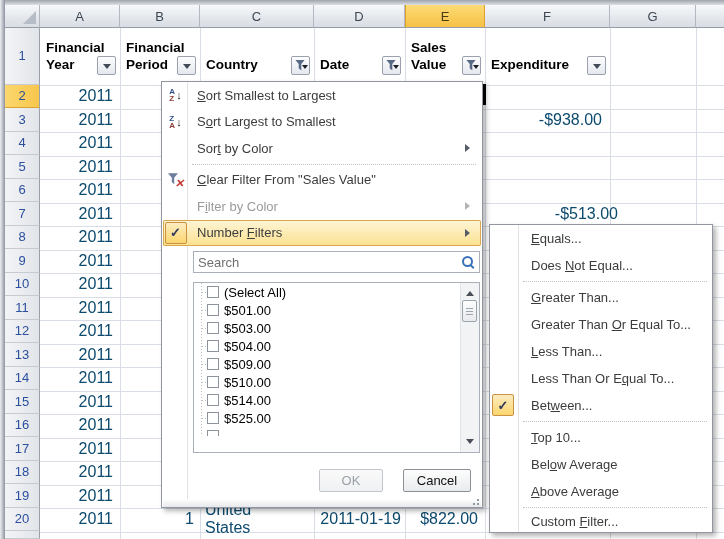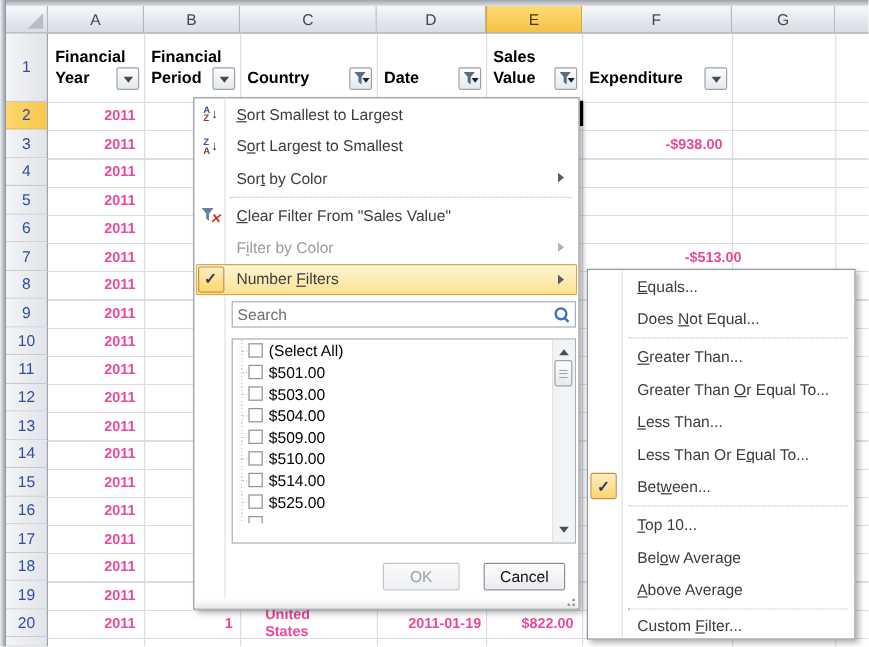--- a/index.html
+++ b/index.html
@@ -35,26 +35,26 @@
     padding:0 0 12px 5px;font-weight:bold;font-size:13.5px;color:#000;line-height:17px;}
   .fbtn{position:absolute;right:3px;bottom:10px;width:19px;height:19px;box-sizing:border-box;
     border:1px solid #9aa1ac;border-radius:2px;background:linear-gradient(#fdfdfe,#e4e8ee);}
   .fbtn .tri{position:absolute;left:5px;top:7px;width:0;height:0;
     border:4px solid transparent;border-top:5px solid #414a57;}
   .fbtn .funnel{position:absolute;left:3px;top:3px;width:10px;height:11px;background:#5a6b88;
     clip-path:polygon(0 0,100% 0,63% 42%,63% 100%,37% 80%,37% 42%);}
   .fbtn .mini{position:absolute;right:1px;bottom:2px;width:0;height:0;
     border:3px solid transparent;border-top:4px solid #1d2126;}
   
-  .cell{position:absolute;height:23.5px;display:flex;align-items:center;font-size:12px;color:#ec4899;box-sizing:border-box;font-weight:bold;}
+  .cell{position:absolute;height:23.5px;display:flex;align-items:center;font-size:16px;color:#0c4a6e;box-sizing:border-box;}
   .cell.year{left:40px;width:79px;justify-content:flex-end;padding-right:6px;}
   #cell-f3{left:486px;top:108px;width:123px;justify-content:flex-end;padding-right:7px;}
   #cell-f7{left:486px;top:202px;width:139px;justify-content:flex-end;padding-right:7px;}
   #cell-b20{left:121px;top:507.5px;width:78px;justify-content:flex-end;padding-right:5px;}
-  #cell-c20{left:202px;top:507.5px;width:91px;padding-left:19px;}
+  #cell-c20{left:202px;top:507.5px;width:91px;padding-left:3px;}
   #cell-d20{left:315px;top:507.5px;width:88px;justify-content:flex-end;padding-right:2px;}
   #cell-e20{left:406px;top:507.5px;width:78px;justify-content:flex-end;padding-right:6px;}
   #active-sliver{left:483px;top:84px;width:3px;height:21px;background:#000;z-index:4;}
   
   #dropdown{left:161px;top:81px;width:322px;height:427px;background:#fff;box-sizing:border-box;
     border:1px solid #9196a0;box-shadow:3px 3px 5px rgba(0,0,0,.3);z-index:5;}
   #dropdown .gutter{position:absolute;left:25px;top:0;bottom:8px;width:1px;background:#e2e2e2;}
   #dd-menu{position:absolute;left:1px;right:1px;top:0;}
   .mi{position:relative;height:26.5px;display:flex;align-items:center;
     padding-left:34px;font-size:13px;color:#3c3c3c;box-sizing:border-box;}

